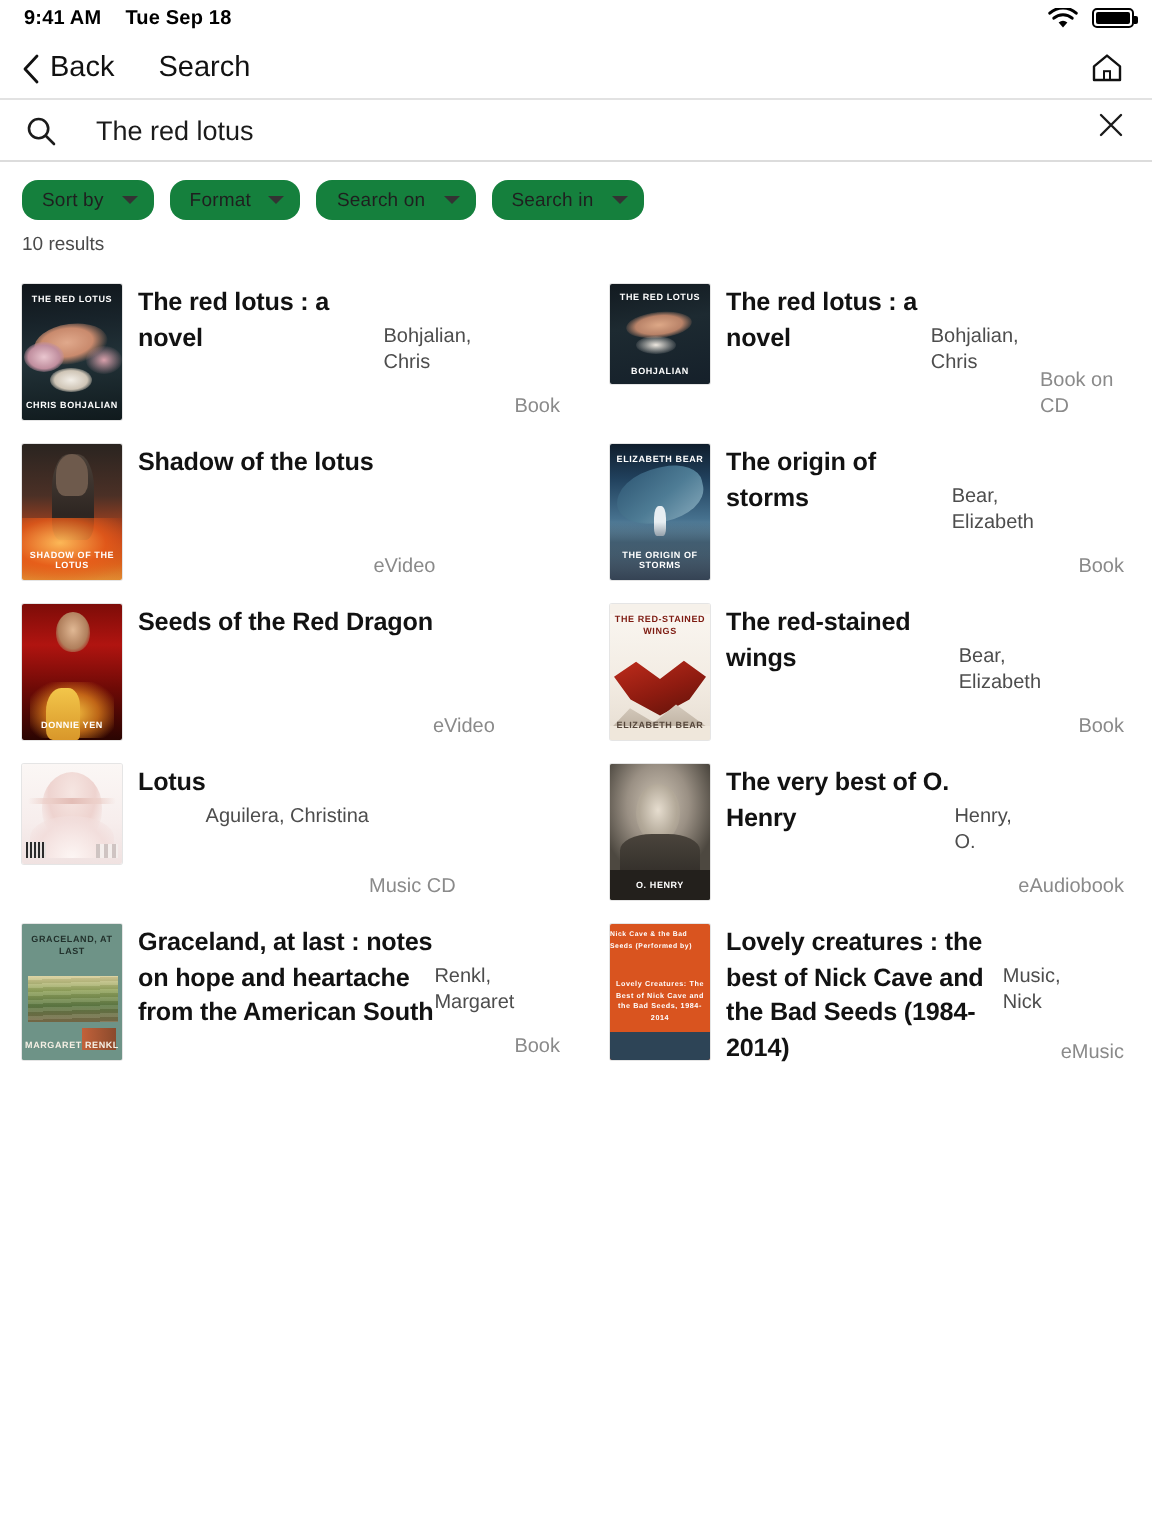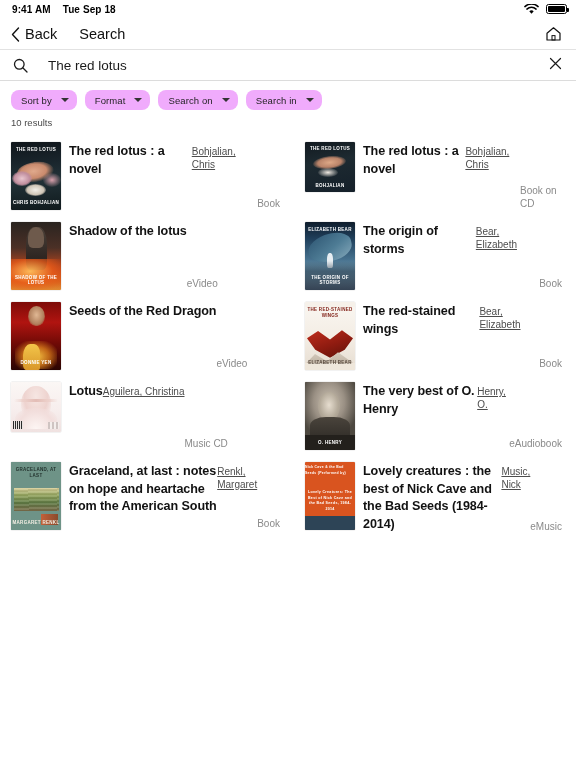--- a/index.html
+++ b/index.html
@@ -68,21 +68,21 @@
   }
   .clear-btn { cursor:pointer; flex:0 0 auto; padding-left:6px;}
 
   
   .filters {
     display: flex;
     gap: 8px;
     padding: 9px 0 0 11px;
   }
   .chip {
-    background: #f0abfc;
+    background: #15803d;
     border-radius: 8px;
     height: 20px;
     display: flex;
     align-items: center;
     padding: 0 8px 0 10px;
     font-size: 9.5px;
     color: #1f1f1f;
     cursor: pointer;
     letter-spacing: 0.1px;
   }
@@ -129,23 +129,22 @@
   .title {
     font-size: 12.6px;
     font-weight: bold;
     color: #121212;
     line-height: 17.5px;
     letter-spacing: -0.1px;
   }
   .author {
     font-size: 10px;
     color: #4d4d4d;
-    margin-top: 2px;
+    margin-top: 19px;
     line-height: 13px;
-    text-decoration: underline;
   }
   .format {
     font-size: 10px;
     color: #8a8a8a;
     margin-top: auto;
     padding-top: 4px;
     line-height: 13px;
   }
   .art-label {
     position:absolute; left:0; right:0; text-align:center;

